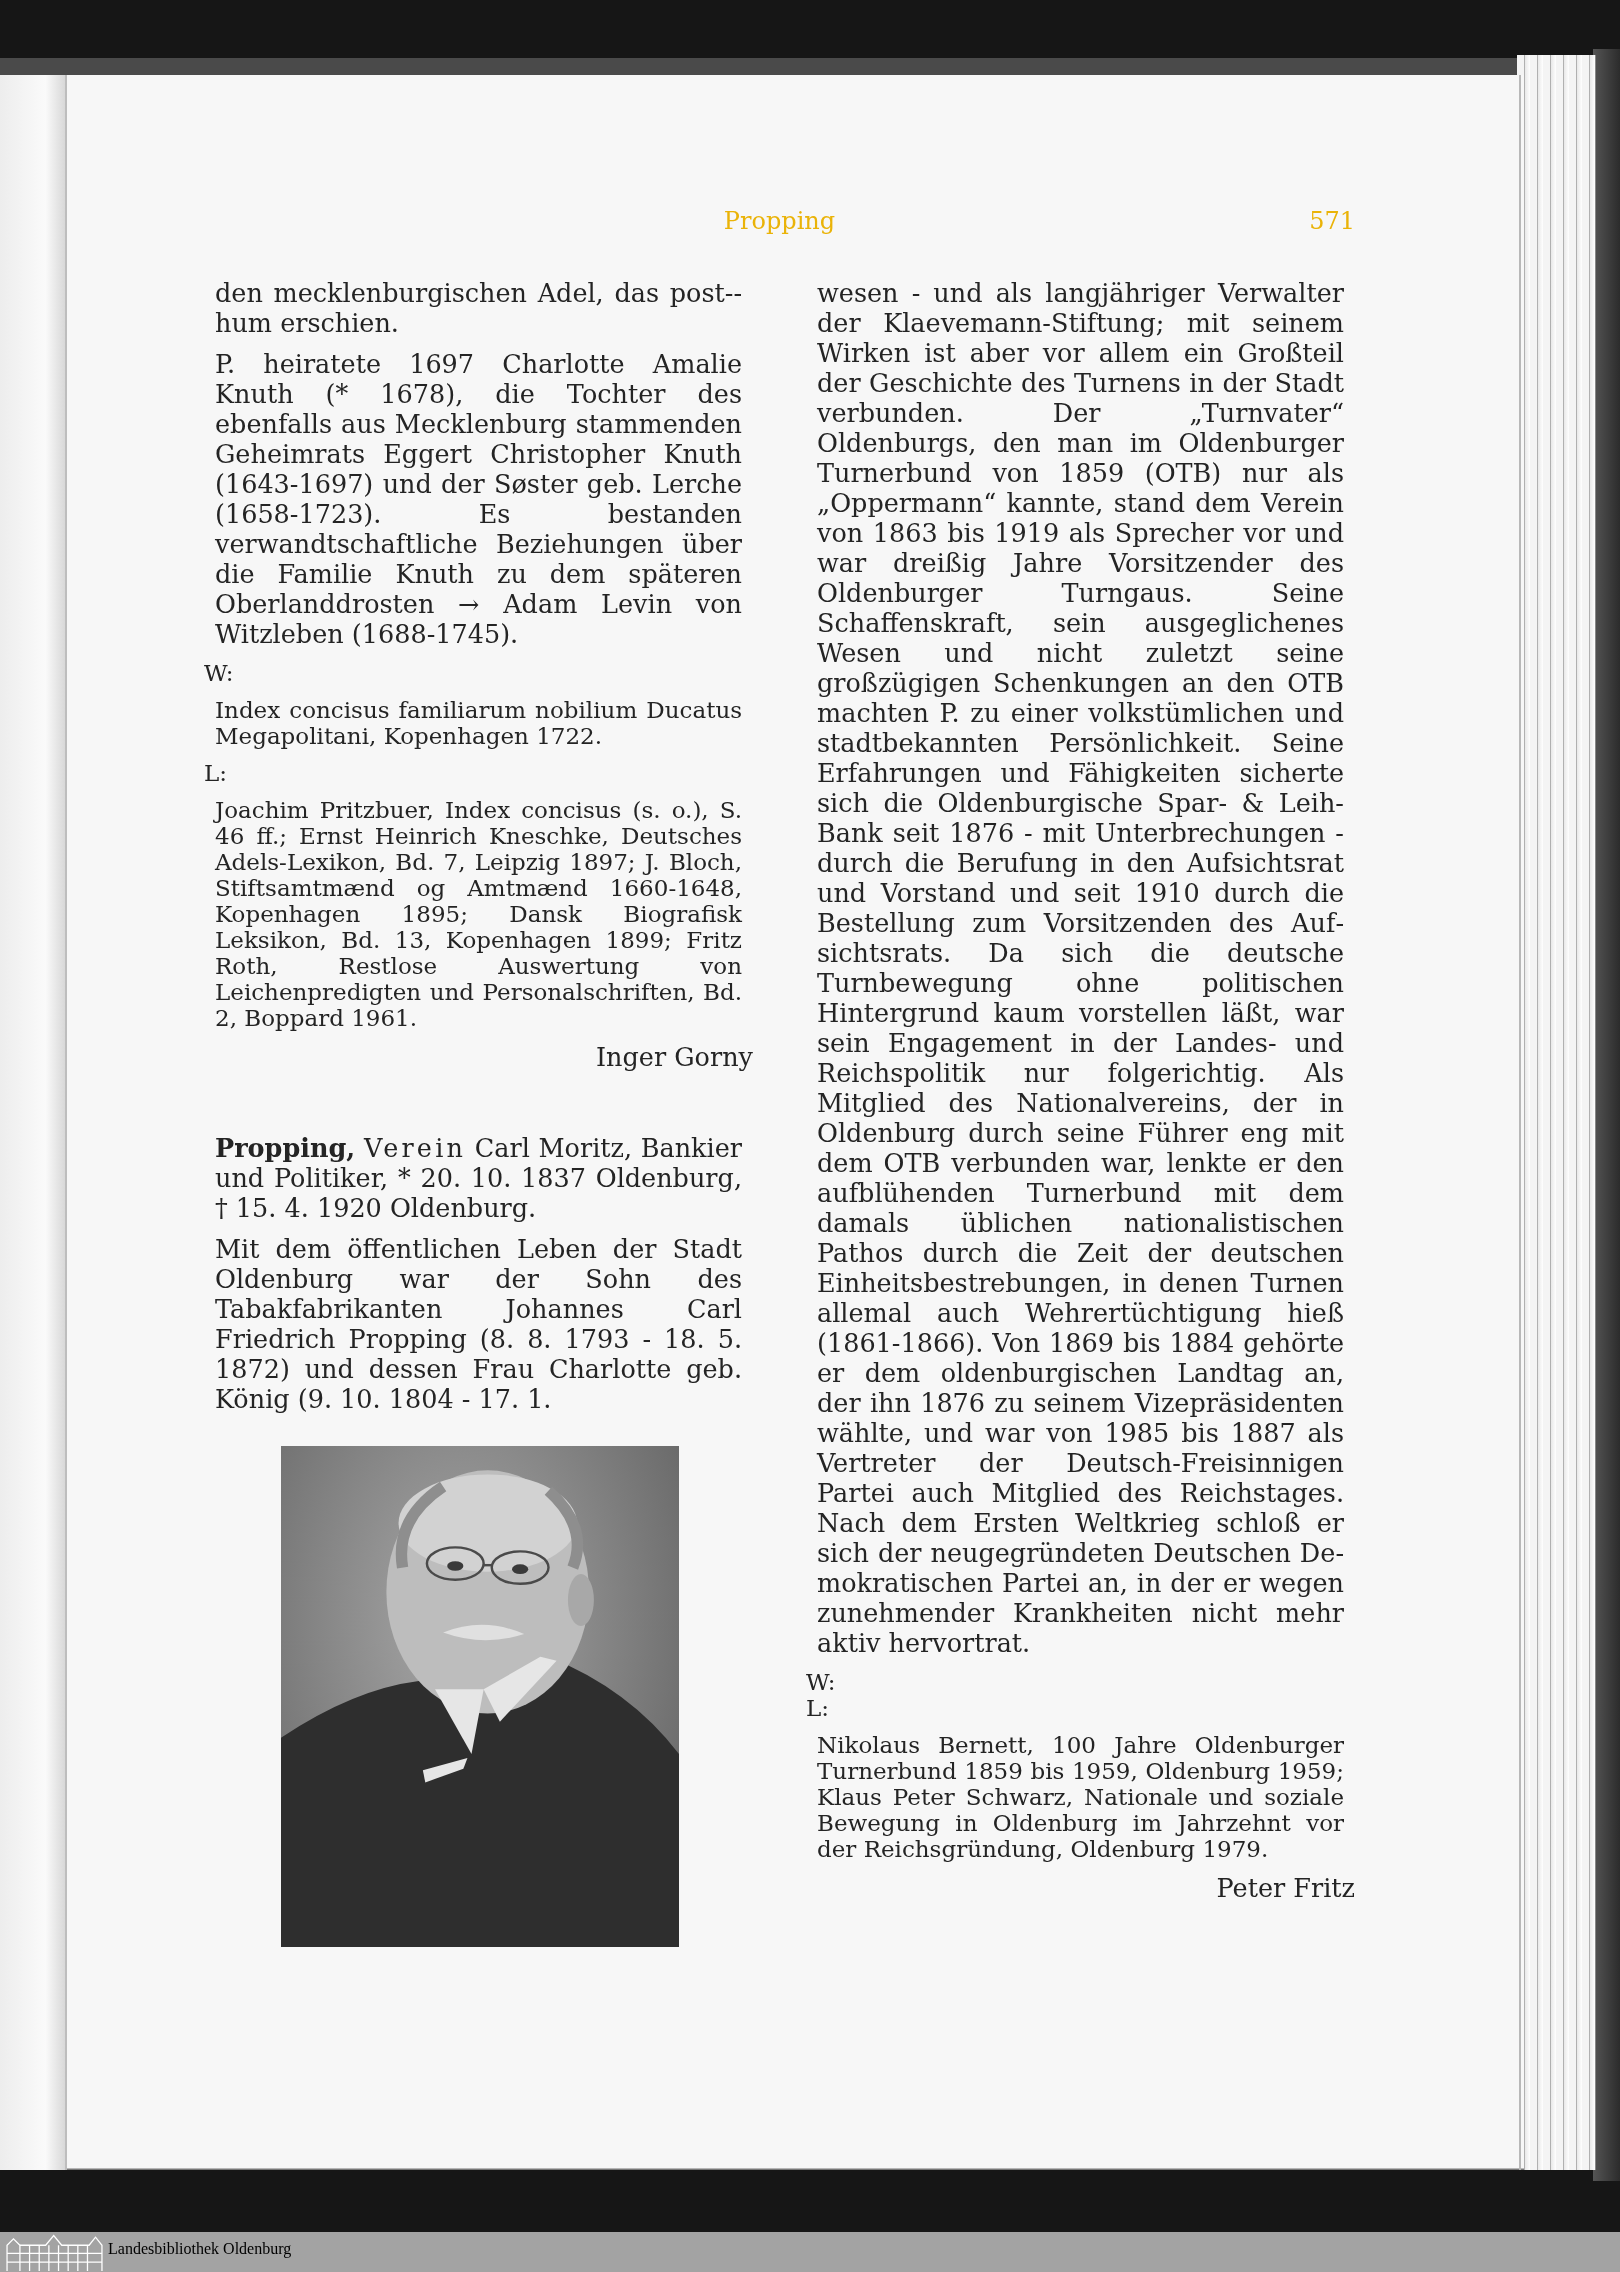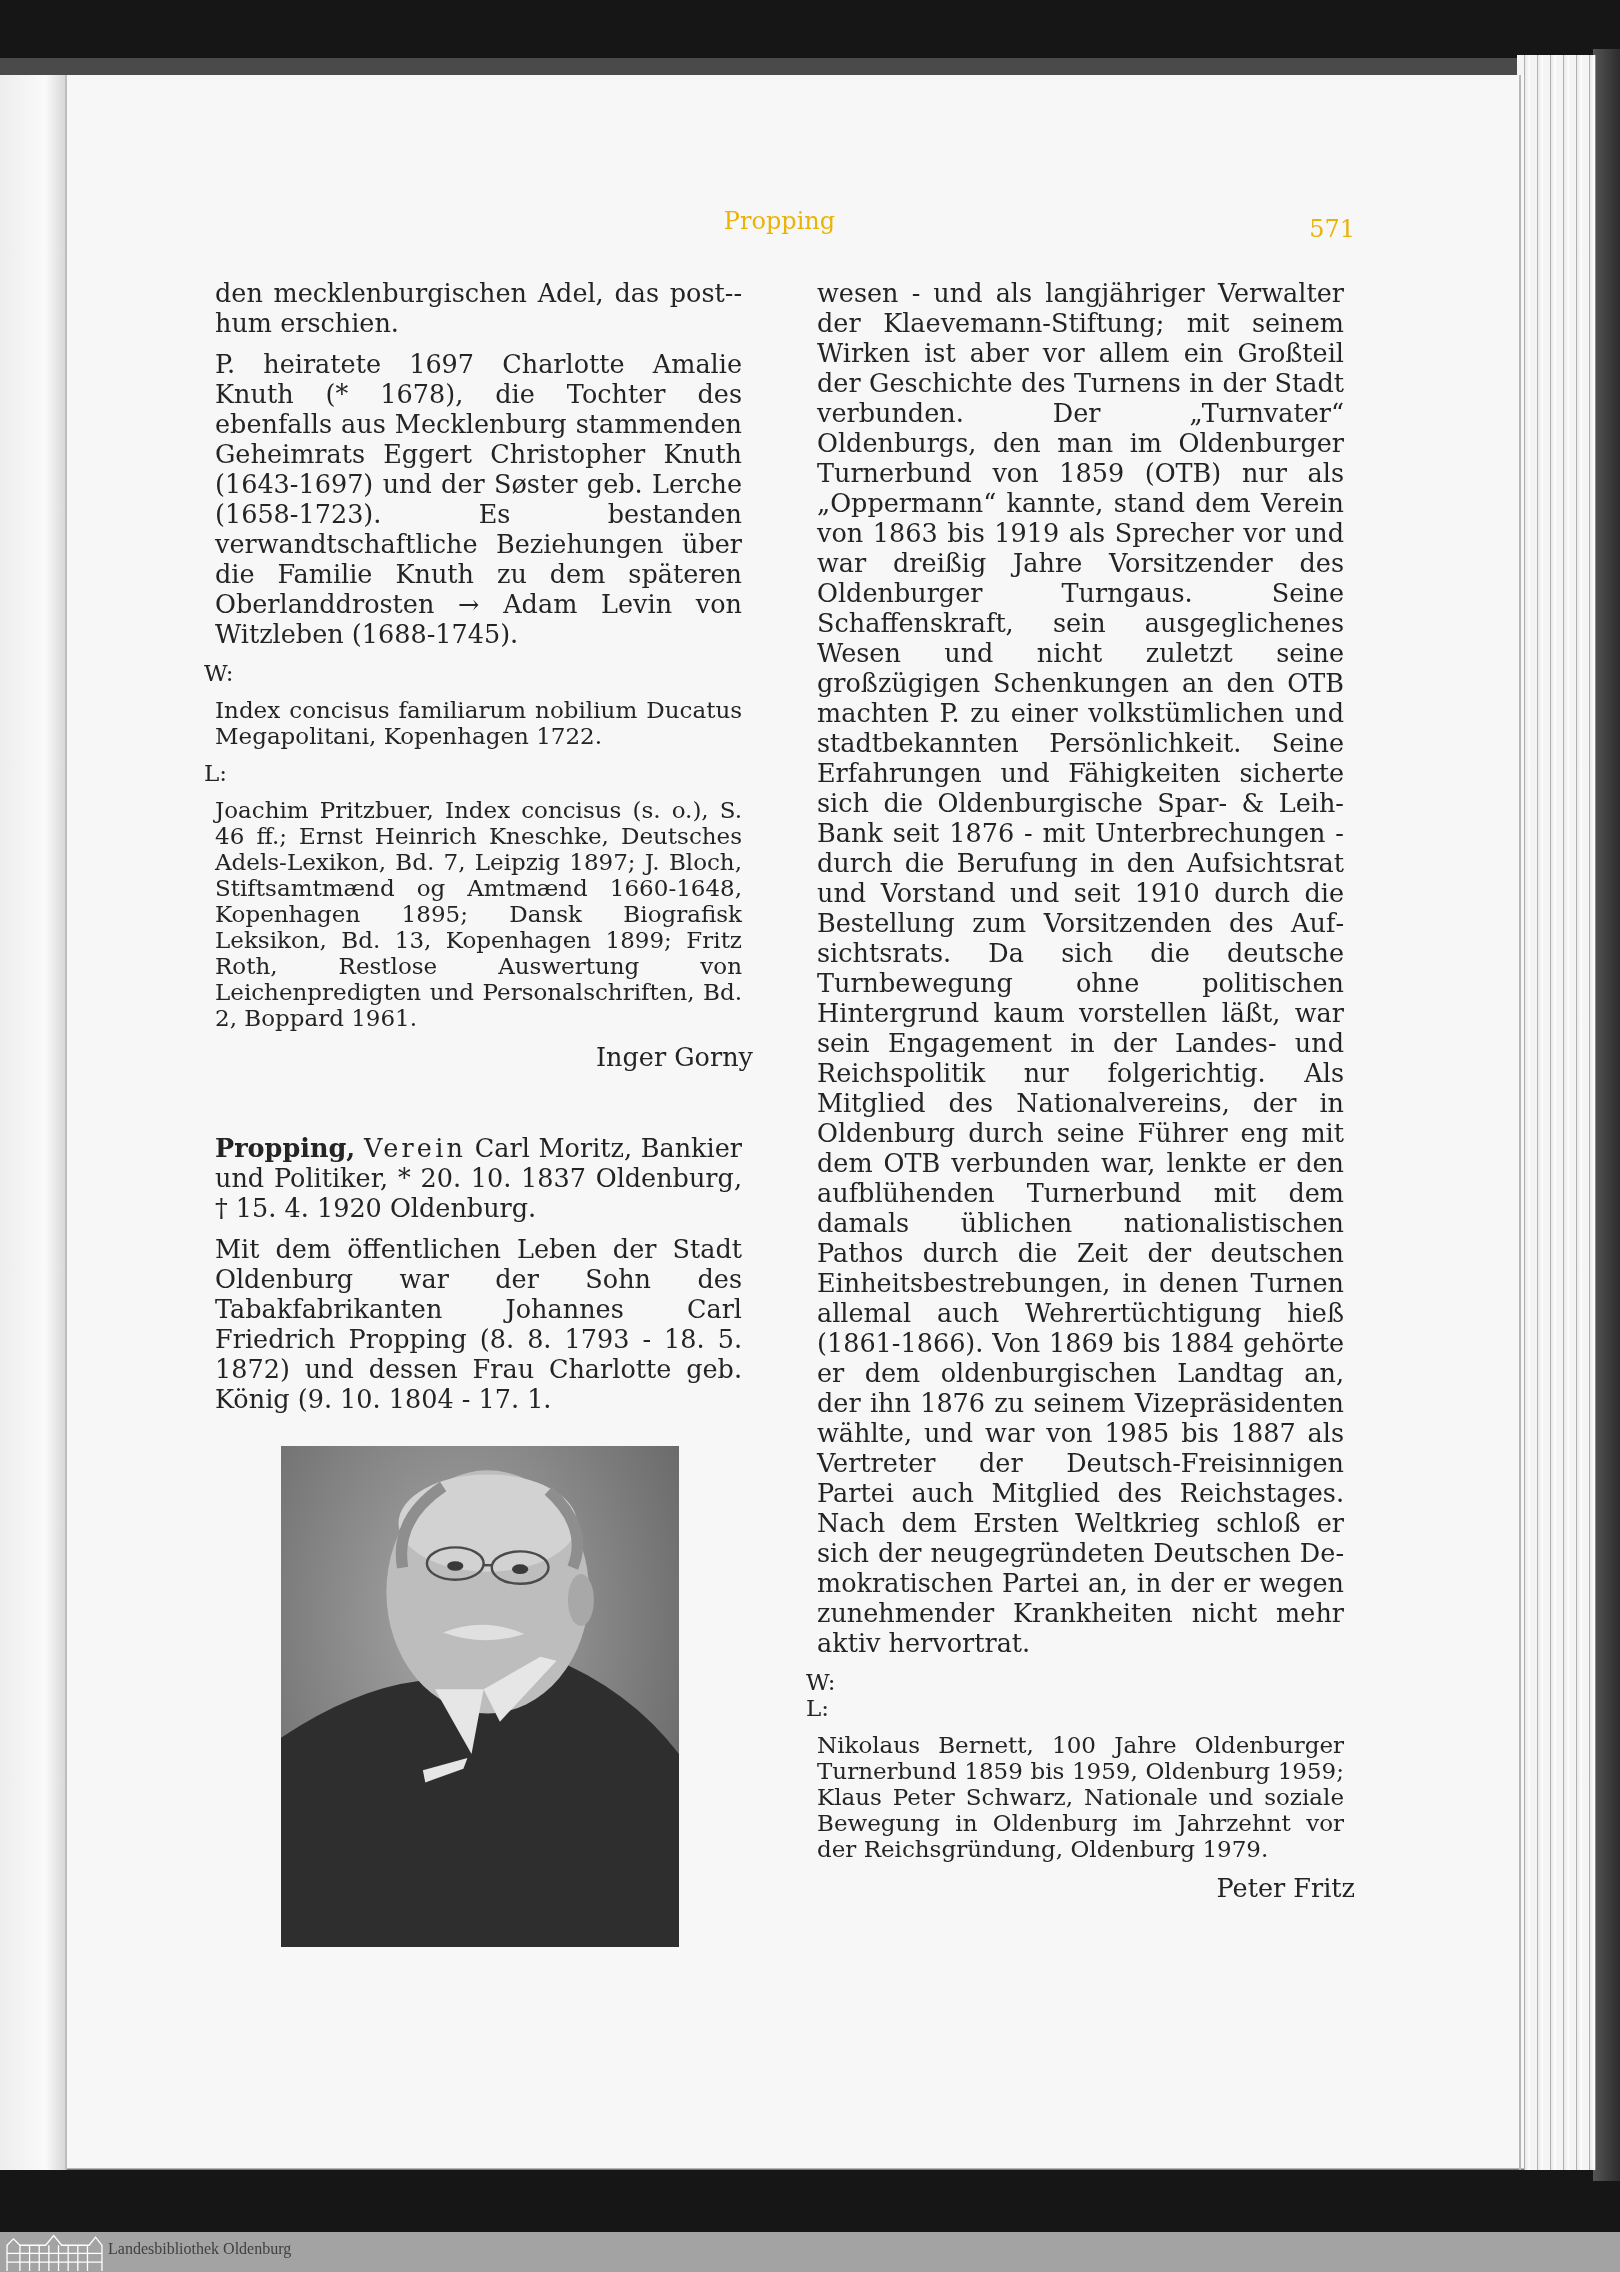--- a/index.html
+++ b/index.html
@@ -42,21 +42,21 @@
   .fore-edge-line {
     position: absolute; left: 1519px; top: 75px; width: 1.6px; height: 2095px;
     background: #b8b8b8;
   }
 
   .running-head {
     position: absolute; top: 207px; left: 204px; width: 1151px; height: 32px;
     font-size: 24px; color: #eab308;
   }
   .running-title { position: absolute; left: 0; right: 0; text-align: center; }
-  .page-number { position: absolute; right: 0; top: 8px; text-align: right; }
+  .page-number { position: absolute; right: 0; top: 0; text-align: right; }
 
   .column {
     position: absolute; top: 267px; width: 549px;
     font-size: 25.5px; line-height: 30px; color: #242424;
     text-align: justify; hyphens: manual;
   }
   .col-left { left: 204px; }
   .col-right { left: 806px; }
   .para { margin: 11px; }
   .para.small { font-size: 23px; line-height: 26px; }
@@ -73,21 +73,21 @@
   }
   .portrait svg { position: absolute; left: 0; top: 0; }
 
   .footer {
     position: absolute; left: 0; top: 2232px; width: 1621px; height: 41px;
     background: #a3a3a3;
   }
   .footer-logo { position: absolute; left: 4.9px; top: 1.6px; }
   .footer-text {
     position: absolute; left: 108px; top: 8px;
-    font-family: "Liberation Serif", serif; font-size: 16px; color: #404040;
+    font-family: "Liberation Serif", serif; font-size: 16px; color: #000000;
   }
 </style>
 </head>
 <body>
 
 <div class="backdrop"></div>
 <div class="cover-edge"></div>
 <div class="page-stack-shadow"></div>
 <div class="page-stack"></div>
 <div class="page"></div>

